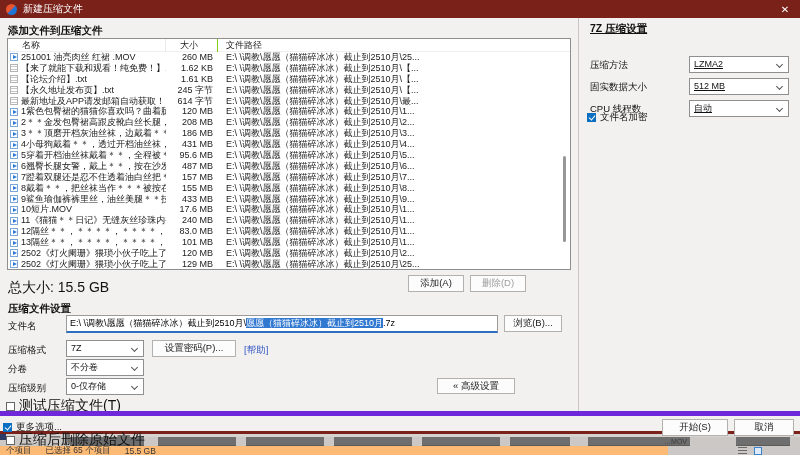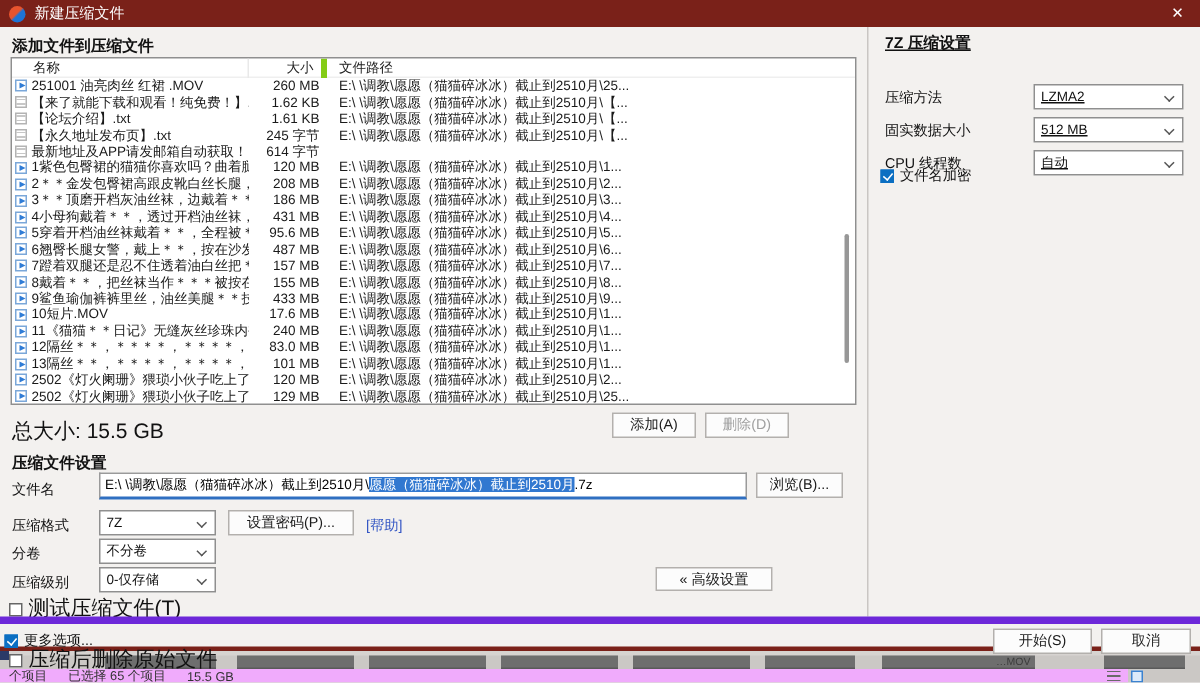--- a/index.html
+++ b/index.html
@@ -21,21 +21,21 @@
 
   
   .main { position:absolute; left:0; top:18px; width:578px; height:393px; }
   .add-title { position:absolute; left:8px; top:6px; }
 
   .filelist { position:absolute; left:7px; top:20px; width:564px; height:232px;
               background:#fff; border:1px solid #8f8f8f; overflow:hidden; font-size:9px; }
   .lh { display:grid; grid-template-columns:158px 52px 1fr; height:13px; line-height:13px;
         color:#222; border-bottom:1px solid #efefef; }
   .lh .c1 { padding-left:4px; border-right:1px solid #e9e9e9;margin-left:10px; }
-  .lh .c2 { text-align:right; padding-right:5px; border-right:4px solid #84cc16; }
+  .lh .c2 { text-align:center; padding-right:5px; border-right:1px solid #84cc16; }
   .lh .c3 { padding-left:8px; }
   .frow { display:grid; grid-template-columns:158px 52px 1fr; height:10.9px; line-height:10.9px;
           white-space:nowrap; color:#1a1a1a; }
   .frow .name { overflow:hidden; display:flex; align-items:center; padding-left:2px; }
   .frow .size { text-align:right; padding-right:5px; overflow:hidden; }
   .frow .path { padding-left:8px; overflow:hidden; }
   .fic { display:inline-block; width:8px; height:8px; margin-right:3px; flex:none;
          background:#fff; position:relative; }
   .fic.video { border:1px solid #7aa7d9; }
   .fic.video::after { content:""; position:absolute; left:2px; top:1px;
@@ -90,21 +90,21 @@
   .more-opt { position:absolute; left:3px; top:5px; display:flex; align-items:center; gap:4px;
               font-size:9.5px; color:#111; }
   .btn-start { left:662px; top:3px; width:66px; }
   .btn-cancel{ left:734px; top:3px; width:60px; }
 
   
   .bgstrip { position:absolute; left:0; top:437px; width:800px; height:18px; background:#cbc8c5; }
   .bgbtn { position:absolute; top:0; height:9px; background:#6e6e6e;
            box-shadow:inset 0 -1px 0 #5a5a5a; overflow:hidden; font-size:7px; color:#3c3c3c;
            line-height:9px; text-align:right; padding-right:3px; white-space:nowrap; }
-  .statusbar { position:absolute; left:0; top:9px; width:752px; height:9px; background:#f0abfc;
+  .statusbar { position:absolute; left:0; top:9px; width:668px; height:9px; background:#fdba74;
                font-size:8.5px; color:#333; display:flex; align-items:center; }
   .statusbar span { margin-right:14px; white-space:nowrap; }
   .statusbar span:first-child { margin-left:6px; }
   .viewicons { position:absolute; right:38px; top:9px; height:9px; display:flex; gap:7px; align-items:center; }
   .ic-lines { width:9px; height:7px;
               background:repeating-linear-gradient(#6a6a6a 0 1px,transparent 1px 3px); }
   .ic-square { width:8px; height:8px; background:#dceafa; border:1px solid #3b82d0; }
   .frag-navy { position:absolute; left:0; top:429px; width:6px; height:11px; background:#2b3a67; }
 </style>
 </head>
@@ -182,20 +182,21 @@
               </div>
               <div class="size">245 字节</div>
               <div class="path">E:\ \调教\愿愿（猫猫碎冰冰）截止到2510月\【...</div>
             </div>
             <div class="frow">
               <div class="name">
                 <span class="fic text"></span>
                 <span>最新地址及APP请发邮箱自动获取！！！.txt</span>
               </div>
               <div class="size">614 字节</div>
+              <div class="path">E:\ \调教\愿愿（猫猫碎冰冰）截止到2510月\最...</div>
             </div>
             <div class="frow">
               <div class="name">
                 <span class="fic video"></span>
                 <span>1紫色包臀裙的猫猫你喜欢吗？曲着腿戴着＊＊...</span>
               </div>
               <div class="size">120 MB</div>
               <div class="path">E:\ \调教\愿愿（猫猫碎冰冰）截止到2510月\1...</div>
             </div>
             <div class="frow">

